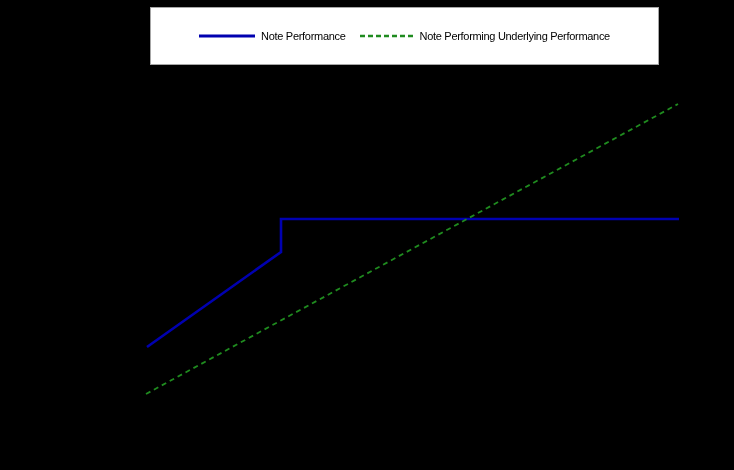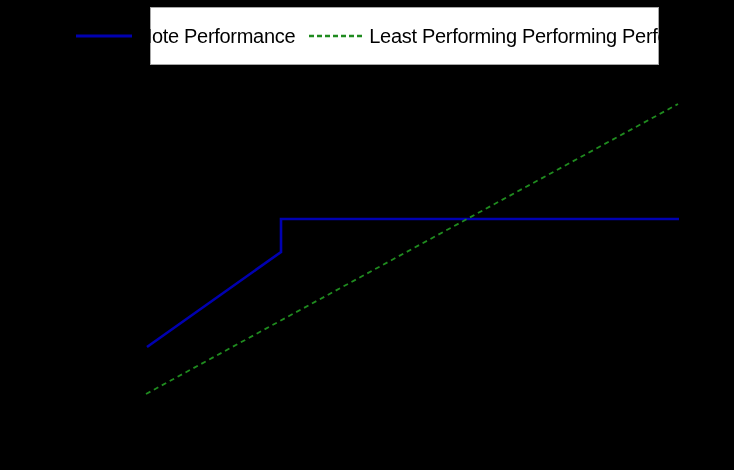--- a/index.html
+++ b/index.html
@@ -37,21 +37,21 @@
     column-gap: 14px;
     box-sizing: border-box;
   }
   .legend-item {
     display: flex;
     align-items: center;
     column-gap: 6px;
     white-space: nowrap;
   }
   .legend-label {
-    font-size: 20px;
+    font-size: 11px;
     letter-spacing: -0.3px;
     color: #000000;
     line-height: 1;
   }
   .swatch {
     display: block;
   }
 </style>
 </head>
 <body>
@@ -67,17 +67,17 @@
     <div class="legend-item">
       <svg class="swatch" width="56" height="8" viewBox="0 0 56 8">
         <line x1="0" y1="4" x2="56" y2="4" stroke="#0000B0" stroke-width="3"></line>
       </svg>
       <span class="legend-label">Note Performance</span>
     </div>
     <div class="legend-item">
       <svg class="swatch" width="54" height="8" viewBox="0 0 54 8">
         <line x1="0" y1="4" x2="54" y2="4" stroke="#1F8B1F" stroke-width="2.6" stroke-dasharray="5 3"></line>
       </svg>
-      <span class="legend-label">Least Performing Performing Performance</span>
+      <span class="legend-label">Note Performing Underlying Performance</span>
     </div>
   </div>
 
 </div>
 
 </body></html>

